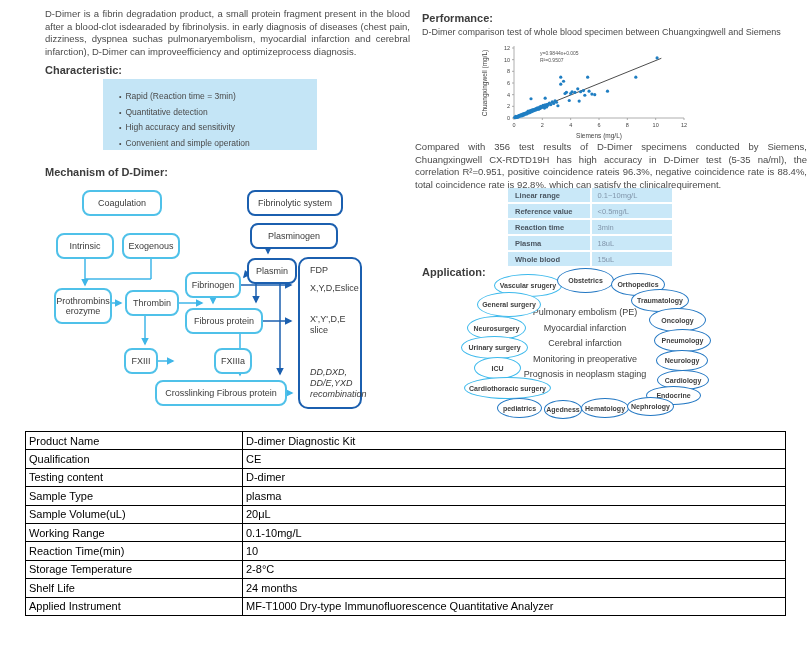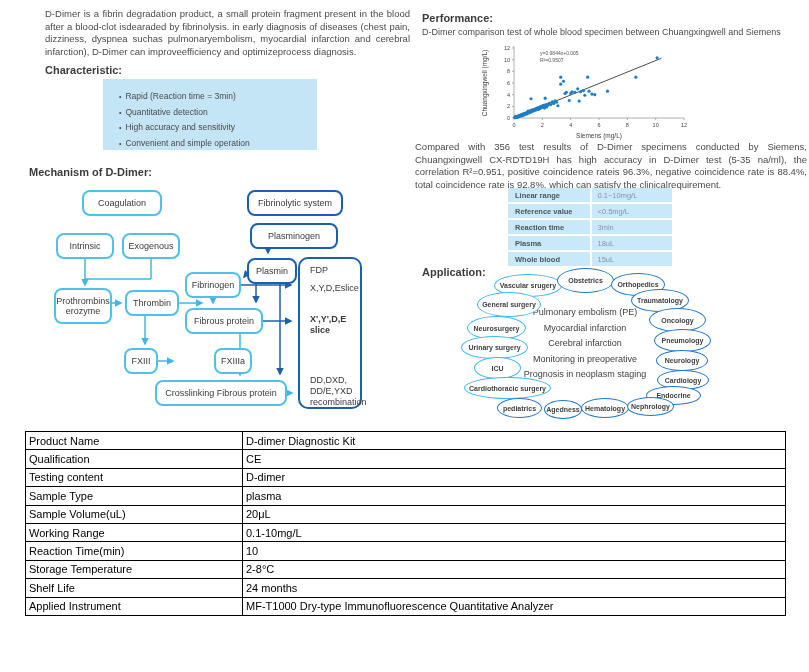--- a/index.html
+++ b/index.html
@@ -50,21 +50,21 @@
   <div class="abs heading" style="left:45px;top:64px;">Characteristic:</div>
   <div class="abs char-box" style="left:103px;top:79px;width:214px;height:71px;padding:13px 0 0 16px;box-sizing:border-box;">
     <div id="char-list">
         <div class="char-item"><span class="dot">•</span><span>Rapid (Reaction time = 3min)</span></div>
         <div class="char-item"><span class="dot">•</span><span>Quantitative detection</span></div>
         <div class="char-item"><span class="dot">•</span><span>High accuracy and sensitivity</span></div>
         <div class="char-item"><span class="dot">•</span><span>Convenient and simple operation</span></div>
       </div>
   </div>
 
-  <div class="abs heading" style="left:29px;top:166px;">Mechanism of D-Dimer:</div>
+  <div class="abs heading" style="left:45px;top:166px;">Mechanism of D-Dimer:</div>
   <div class="abs" style="left:40px;top:182px;width:370px;height:240px;" id="flowchart">
     <svg width="370" height="240" viewBox="0 0 370 240" style="position:absolute;left:0;top:0;">
       <defs>
         <marker id="al" markerWidth="6" markerHeight="6" refX="4" refY="2.5" orient="auto">
           <path d="M0,0 L5,2.5 L0,5 z" fill="#3fb6e8"></path>
         </marker>
         <marker id="ad" markerWidth="6" markerHeight="6" refX="4" refY="2.5" orient="auto">
           <path d="M0,0 L5,2.5 L0,5 z" fill="#1b5faf"></path>
         </marker>
       </defs>
@@ -100,23 +100,23 @@
         <div class="fbox light" style="left: 145px; top: 90px; width: 56px; height: 26px;">Fibrinogen</div>
         <div class="fbox light" style="left: 14px; top: 106px; width: 58px; height: 36px;">Prothrombins erozyme</div>
         <div class="fbox light" style="left: 85px; top: 108px; width: 54px; height: 26px;">Thrombin</div>
         <div class="fbox light" style="left: 145px; top: 126px; width: 78px; height: 26px;">Fibrous protein</div>
         <div class="fbox light" style="left: 84px; top: 166px; width: 34px; height: 26px;">FXIII</div>
         <div class="fbox light" style="left: 138px; top: 166px; width: 38px; height: 26px; margin-left: 36px;">FXIIIa</div>
         <div class="fbox light" style="left: 115px; top: 198px; width: 132px; height: 26px;">Crosslinking Fibrous protein</div>
         <div class="fbox dark" style="left: 258px; top: 75px; width: 64px; height: 152px; display: block; border-radius: 10px;">
           <div class="fdp-line" style="top: 6px;">FDP</div>
           <div class="fdp-line" style="top: 24px;">X,Y,D,Eslice</div>
-          <div class="fdp-line" style="top: 55px; font-weight: bold;">X',Y',D,E
+          <div class="fdp-line" style="top: 55px;">X',Y',D,E
 slice</div>
-          <div class="fdp-line" style="top: 116px;">DD,DXD,
+          <div class="fdp-line" style="top: 108px; font-style: italic;">DD,DXD,
 DD/E,YXD
 recombination</div>
         </div>
       </div>
   </div>
 
   <div class="abs heading" style="left:422px;top:12px;">Performance:</div>
   <div class="abs subtitle" style="left:422px;top:27px;width:383px;">D-Dimer comparison test of whole blood specimen between Chuangxingwell and Siemens</div>
 
   <div class="abs" style="left:478px;top:40px;width:220px;height:102px;" id="chart"><svg width="220" height="102" viewBox="0 0 220 102">

